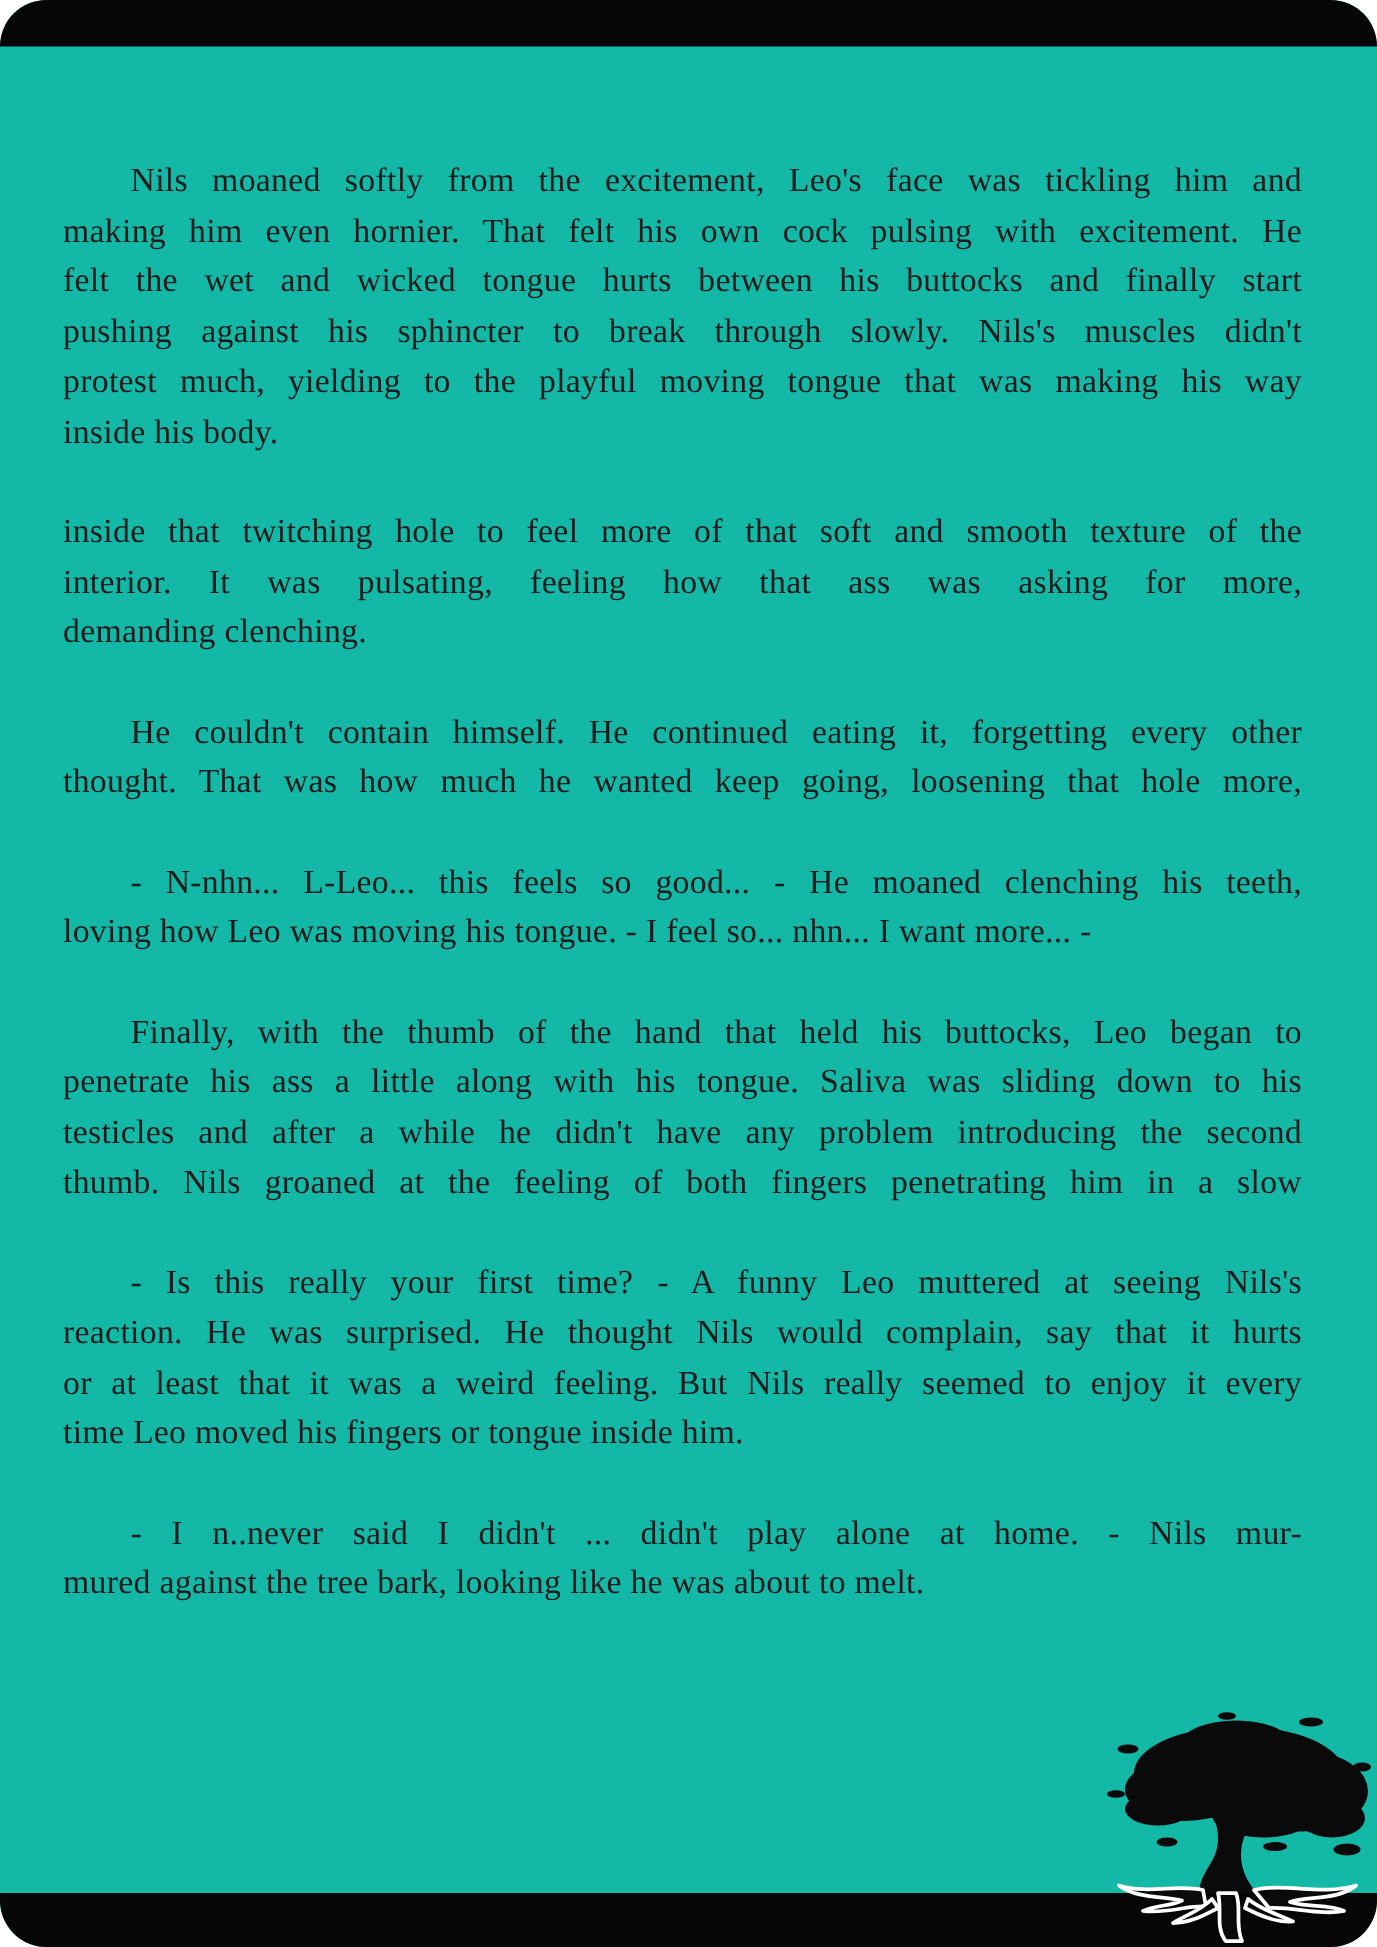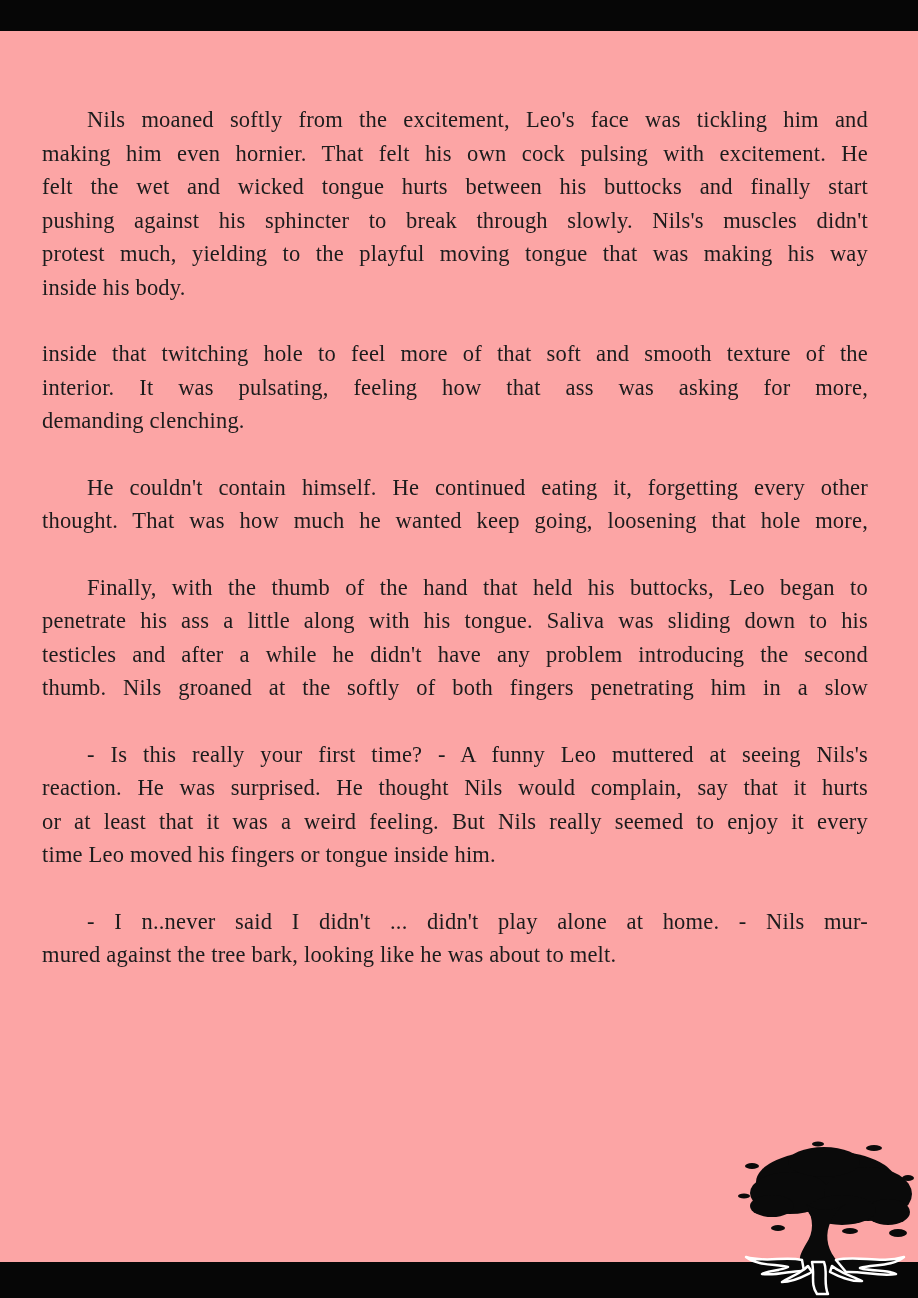--- a/index.html
+++ b/index.html
@@ -45,21 +45,21 @@
     right: 0;
     bottom: 0;
     width: 196px;
     height: 160px;
     z-index: 2;
   }
 </style>
 </head>
 <body>
 
-<div id="page" style="background: #fca5a5; color: rgb(28, 28, 28);">
+<div id="page" style="background: #14b8a6; color: rgb(28, 28, 28); border-radius: 31px;">
 
   <div id="top-bar" class="bar" style="background: rgb(6, 6, 6);"></div>
 
   <div id="text-column">
       <div class="para">
         <div class="line first">Nils moaned softly from the excitement, Leo's face was tickling him and</div>
         <div class="line">making him even hornier. That felt his own cock pulsing with excitement. He</div>
         <div class="line">felt the wet and wicked tongue hurts between his buttocks and finally start</div>
         <div class="line">pushing against his sphincter to break through slowly. Nils's muscles didn't</div>
         <div class="line">protest much, yielding to the playful moving tongue that was making his way</div>
@@ -68,24 +68,28 @@
       <div class="para">
         <div class="line">inside that twitching hole to feel more of that soft and smooth texture of the</div>
         <div class="line">interior. It was pulsating, feeling how that ass was asking for more,</div>
         <div class="line last">demanding clenching.</div>
       </div>
       <div class="para">
         <div class="line first">He couldn't contain himself. He continued eating it, forgetting every other</div>
         <div class="line">thought. That was how much he wanted keep going, loosening that hole more,</div>
       </div>
       <div class="para">
+        <div class="line first">- N-nhn... L-Leo... this feels so good... - He moaned clenching his teeth,</div>
+        <div class="line last">loving how Leo was moving his tongue. - I feel so... nhn... I want more... -</div>
+      </div>
+      <div class="para">
         <div class="line first">Finally, with the thumb of the hand that held his buttocks, Leo began to</div>
         <div class="line">penetrate his ass a little along with his tongue. Saliva was sliding down to his</div>
         <div class="line">testicles and after a while he didn't have any problem introducing the second</div>
-        <div class="line">thumb. Nils groaned at the softly of both fingers penetrating him in a slow</div>
+        <div class="line">thumb. Nils groaned at the feeling of both fingers penetrating him in a slow</div>
       </div>
       <div class="para">
         <div class="line first">- Is this really your first time?  - A funny Leo muttered at seeing Nils's</div>
         <div class="line">reaction. He was surprised. He thought Nils would complain, say that it hurts</div>
         <div class="line">or at least that it was a weird feeling. But Nils really seemed to enjoy it every</div>
         <div class="line last">time Leo moved his fingers or tongue inside him.</div>
       </div>
       <div class="para">
         <div class="line first">- I n..never said I didn't ... didn't play alone at home. - Nils mur-</div>
         <div class="line last">mured against the tree bark, looking like he was about to melt.</div>

